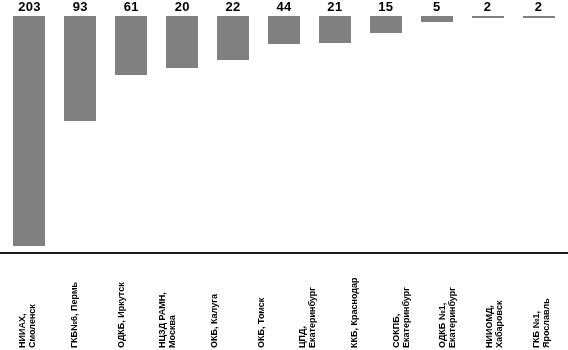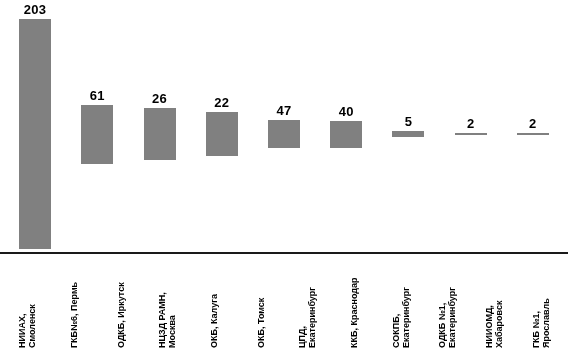--- a/index.html
+++ b/index.html
@@ -36,21 +36,21 @@
     box-sizing: border-box;
     padding-left: 4px;
     padding-right: 4px;
   }
 
   .bar-slot {
     flex: 1 1 0;
     height: 100%;
     display: flex;
     flex-direction: column;
-    justify-content: center;
+    justify-content: flex-start;
     align-items: center;
     box-sizing: border-box;
     position: relative;
   }
 
   .bar-value {
     font-size: 13px;
     font-weight: bold;
     color: #000000;
     line-height: 1;
@@ -131,47 +131,55 @@
 
 <div id="chart-root">
 
   <div id="plot-area">
 
     <div class="bar-slot">
       <span class="bar-value">203</span>
       <span class="bar-rect" style="height: 230px; background: rgb(128, 128, 128);"></span>
     </div>
 
+    <div class="bar-slot">
+      <span class="bar-value">93</span>
+      <span class="bar-rect" style="height: 105px; background: rgb(128, 128, 128);"></span>
+    </div>
 
 
     <div class="bar-slot">
       <span class="bar-value">61</span>
       <span class="bar-rect" style="height: 59px; background: rgb(128, 128, 128);"></span>
     </div>
 
     <div class="bar-slot">
-      <span class="bar-value">26</span>
+      <span class="bar-value">20</span>
       <span class="bar-rect" style="height: 52px; background: rgb(128, 128, 128);"></span>
     </div>
 
     <div class="bar-slot">
       <span class="bar-value">22</span>
       <span class="bar-rect" style="height: 44px; background: rgb(128, 128, 128);"></span>
     </div>
 
     <div class="bar-slot">
-      <span class="bar-value">47</span>
+      <span class="bar-value">44</span>
       <span class="bar-rect" style="height: 28px; background: rgb(128, 128, 128);"></span>
     </div>
 
     <div class="bar-slot">
-      <span class="bar-value">40</span>
+      <span class="bar-value">21</span>
       <span class="bar-rect" style="height: 27px; background: rgb(128, 128, 128);"></span>
     </div>
 
+    <div class="bar-slot">
+      <span class="bar-value">15</span>
+      <span class="bar-rect" style="height: 17px; background: rgb(128, 128, 128);"></span>
+    </div>
 
     <div class="bar-slot">
       <span class="bar-value">5</span>
       <span class="bar-rect" style="height: 6px; background: rgb(128, 128, 128);"></span>
     </div>
 
     <div class="bar-slot">
       <span class="bar-value">2</span>
       <span class="bar-rect" style="height: 2px; background: rgb(128, 128, 128);"></span>
     </div>

